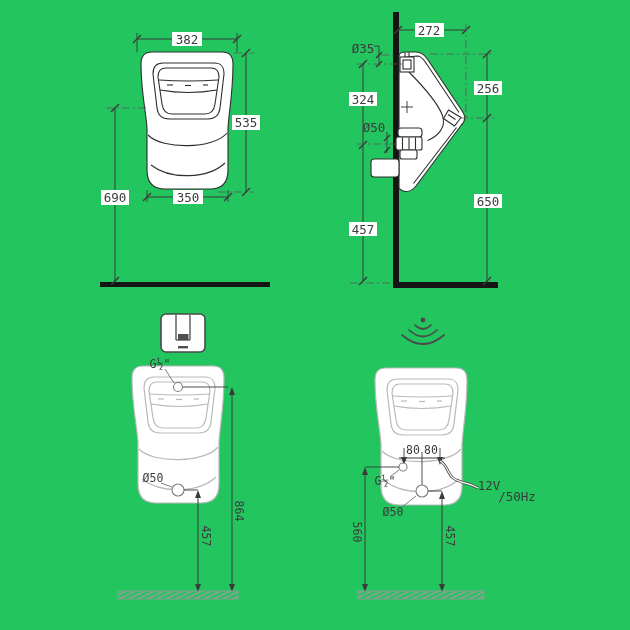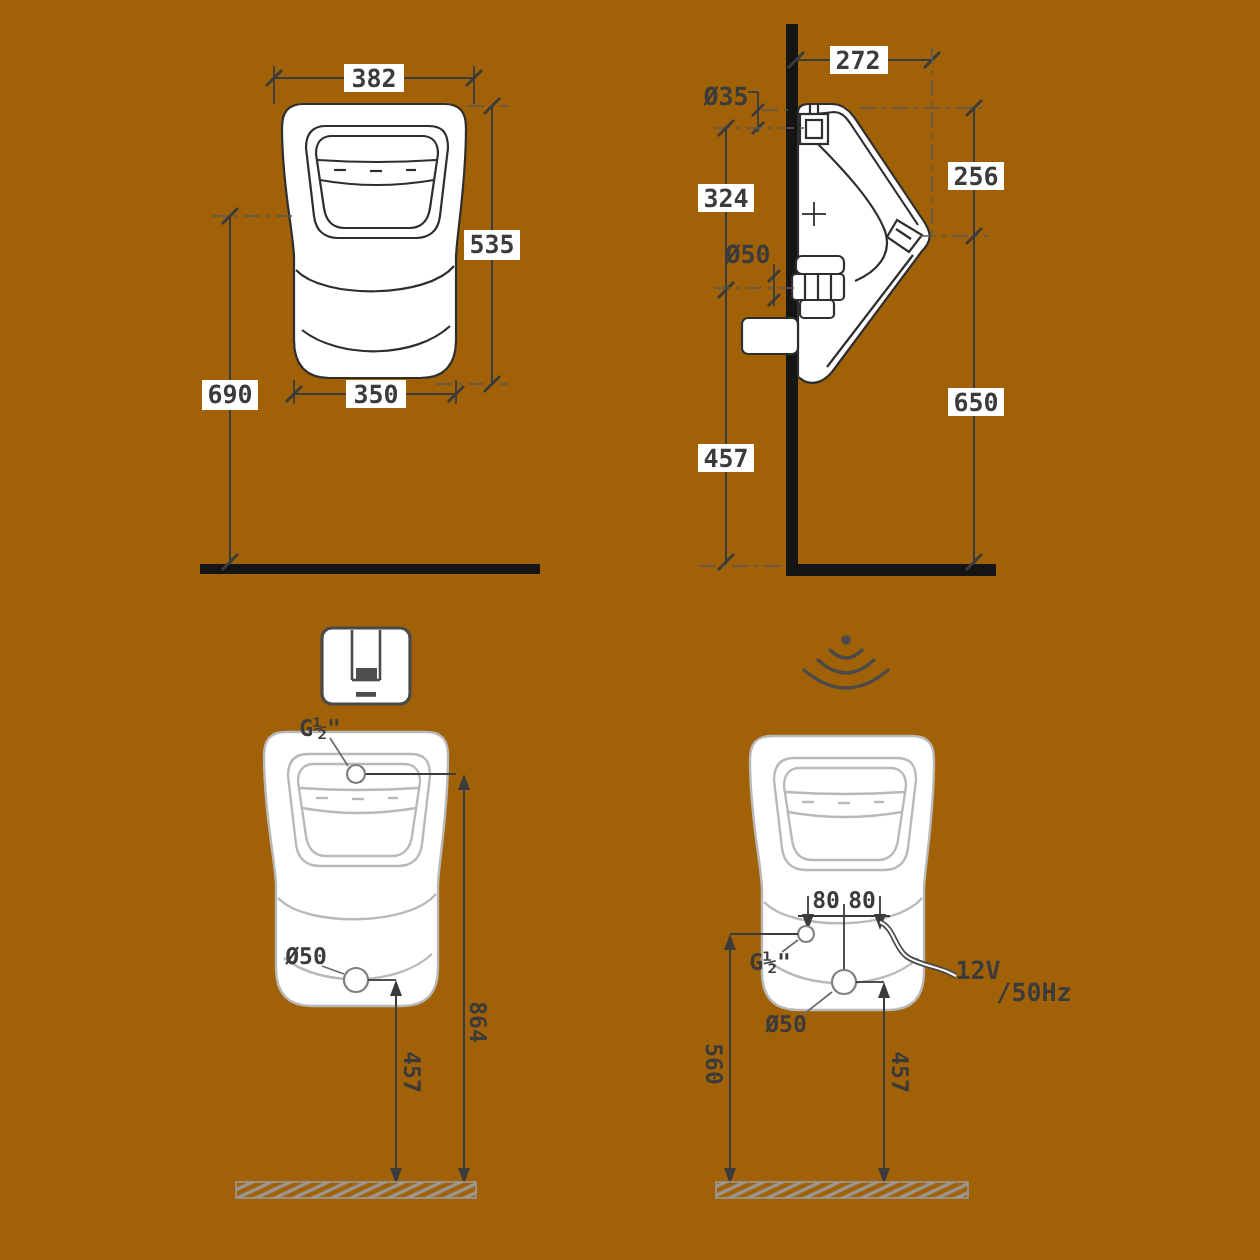--- a/index.html
+++ b/index.html
@@ -1,16 +1,16 @@
 <!DOCTYPE html>
 <html><head>
 <meta charset="utf-8">
 <style>
   html,body{margin:0;padding:0;background:#fff;}
-  .canvas{position:relative;width:630px;height:630px;background:#a16207;overflow:hidden;font-weight:bold;}
+  .canvas{position:relative;width:630px;height:630px;background:#22c55e;overflow:hidden;}
   svg text{font-family:"DejaVu Sans Mono","Liberation Mono",monospace;fill:#3b3b3b;
            text-anchor:middle;dominant-baseline:central;}
   .t12{font-size:12.5px;}
   .t11{font-size:11.5px;}
   .dimline{stroke:#3b3b3b;stroke-width:1;fill:none;}
   .ext{stroke:#3b3b3b;stroke-width:0.9;fill:none;}
   .tick{stroke:#3b3b3b;stroke-width:1.4;}
   .dd{stroke:#5a5a5a;stroke-width:0.8;stroke-dasharray:8 3 2 3;fill:none;}
   .arr{fill:#3b3b3b;stroke:none;}
   .wbg{fill:#fff;stroke:none;}

